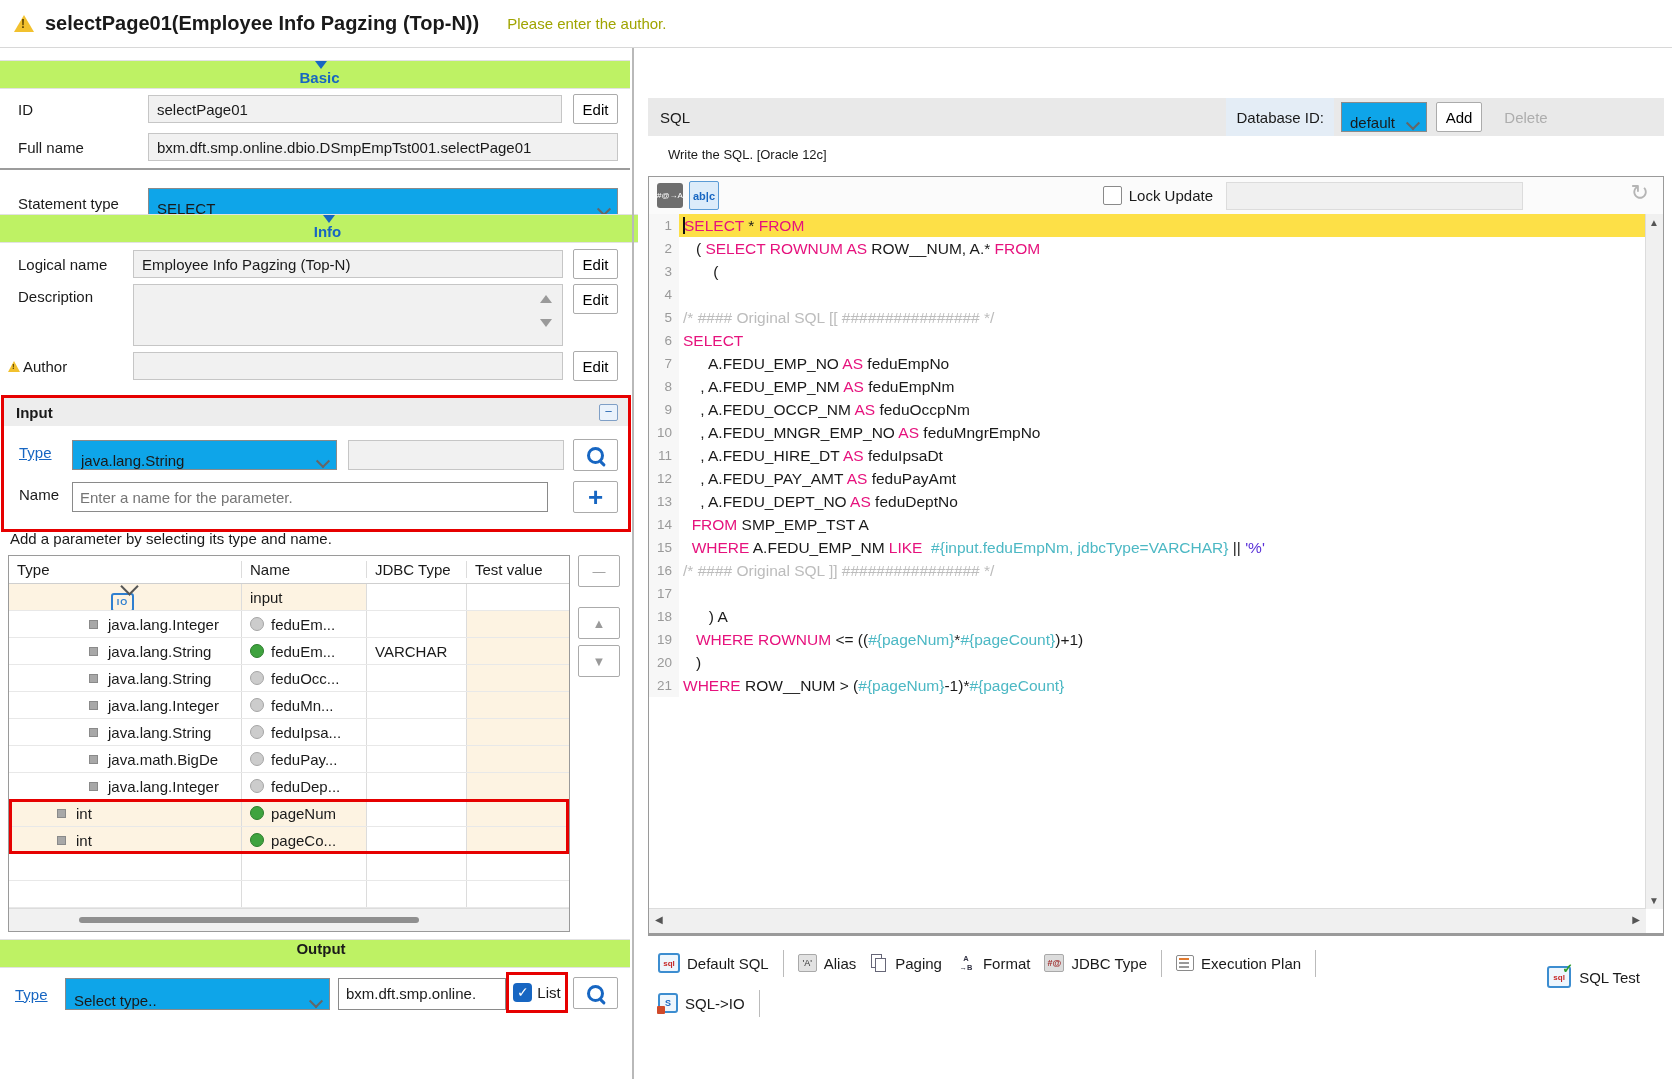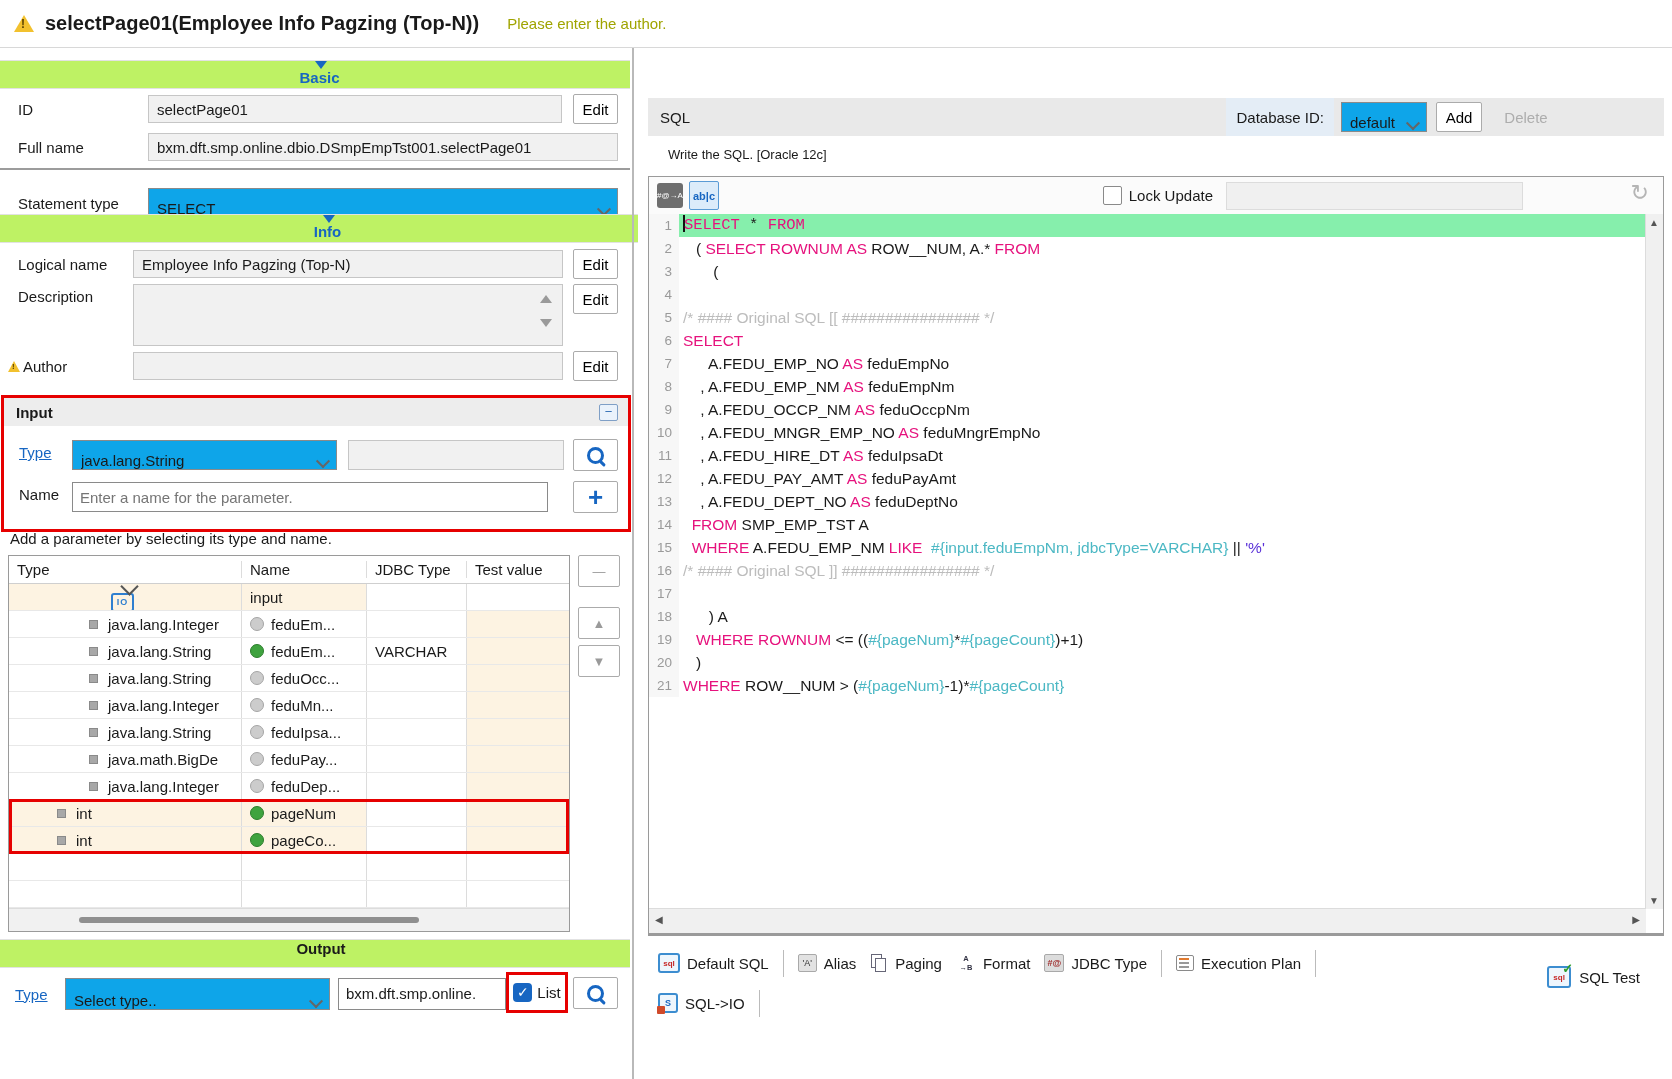--- a/index.html
+++ b/index.html
@@ -90,21 +90,21 @@
   .etoolbar{position:absolute;left:0;top:0;right:0;height:37px;background:#fbfbfb;border-bottom:1px solid #d9d9d9;display:flex;align-items:center;}
   .conv-icon{width:26px;height:25px;background:#6e6e6e;border-radius:3px;color:#fff;font-size:8px;display:flex;align-items:center;justify-content:center;margin-left:8px;letter-spacing:0;}
   .abc-icon{width:28px;height:27px;background:#dcecfa;border:1px solid #5a9bd5;border-radius:2px;color:#1766c2;font-size:11px;display:flex;align-items:center;justify-content:center;margin-left:6px;font-weight:bold;}
   .lockzone{position:absolute;right:450px;display:flex;align-items:center;gap:7px;}
   .disfield{position:absolute;right:140px;width:295px;height:26px;background:#f0f0f0;border:1px solid #dcdcdc;top:5px;}
   .sync-icon{position:absolute;right:14px;top:3px;font-size:22px;color:#b5b5b5;}
   .codearea{position:absolute;left:0;top:37px;right:17px;bottom:24px;overflow:hidden;background:#fff;}
   .cline{display:flex;height:23px;line-height:23px;font-size:15.5px;white-space:pre;}
   .lnum{width:30px;flex:none;text-align:right;padding-right:7px;color:#9a9a9a;font-size:13.5px;background:#f7f7f7;box-sizing:border-box;}
   .lcode{flex:1;padding-left:4px;}
-  .cline.hl .lcode{background:#86efac;font-family:Liberation Mono, monospace;}
+  .cline.hl .lcode{background:#fde047;}
   .caret{display:inline-block;width:2px;height:17px;background:#111;vertical-align:-3px;margin-right:-1px;}
   .sK{color:#e6127d;}
   .sP{color:#1a1a1a;}
   .sC{color:#bcbcbc;}
   .sV{color:#4cb8c4;}
   .sS{color:#5a31d8;}
   .vscroll{position:absolute;right:0;top:37px;bottom:24px;width:17px;background:#f0f0f0;border-left:1px solid #dcdcdc;}
   .vscroll .up{position:absolute;top:3px;left:3px;color:#555;font-size:10px;}
   .vscroll .dn{position:absolute;bottom:3px;left:3px;color:#555;font-size:10px;}
   .hscroll{position:absolute;left:0;right:17px;bottom:0;height:24px;background:#f0f0f0;border-top:1px solid #dcdcdc;}

